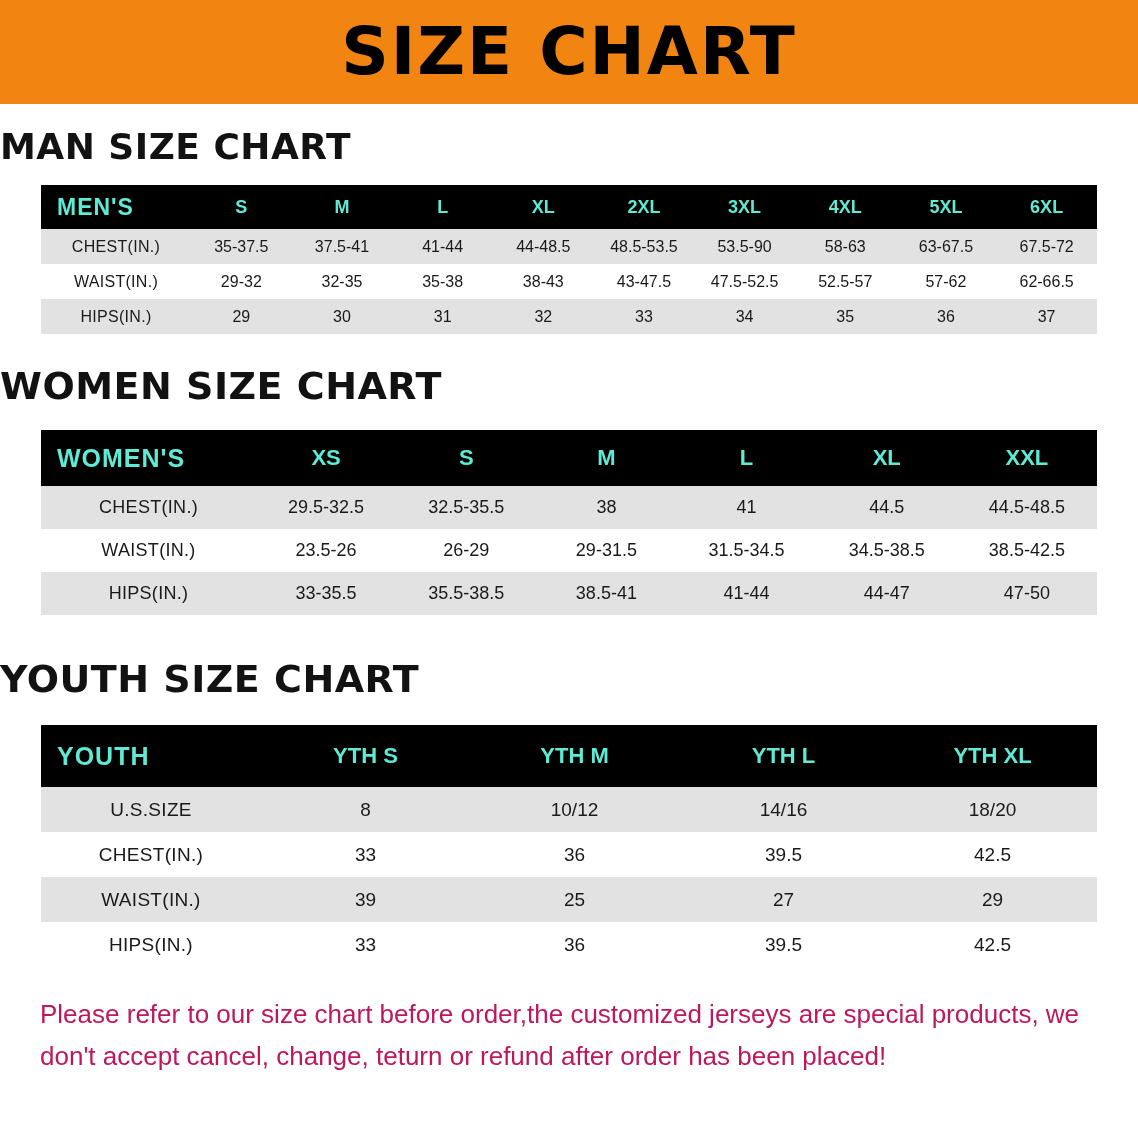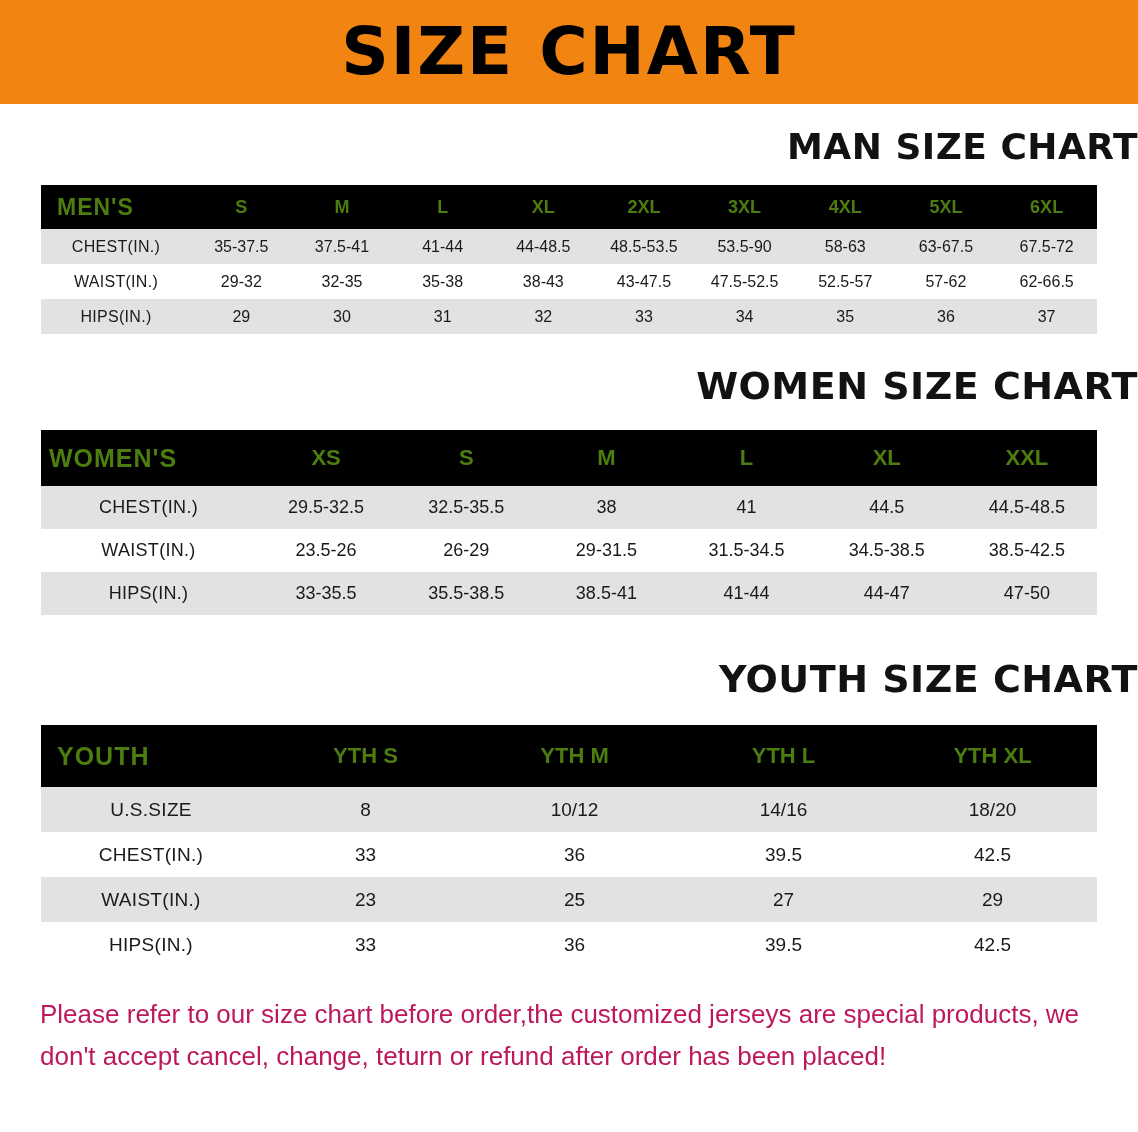--- a/index.html
+++ b/index.html
@@ -30,21 +30,21 @@
     font-family: "DejaVu Sans", sans-serif;
     font-weight: bold;
     font-size: 66px;
     letter-spacing: 2px;
     color: #000000;
     line-height: 1;
   }
 
   
   .section-title {
-    text-align: right;
+    text-align: left;
     font-family: "DejaVu Sans", sans-serif;
     font-weight: bold;
     color: #121212;
   }
   .section-title.man {
     font-size: 36px;
     letter-spacing: 0.5px;
     margin-top: 22px;
   }
   .section-title.women {
@@ -63,21 +63,21 @@
     margin: 0 auto;
     width: 1056px;
   }
   table {
     border-collapse: collapse;
     width: 100%;
     table-layout: fixed;
   }
   thead th {
     background: #000000;
-    color: #4d7c0f;
+    color: #5eead4;
     font-family: "Liberation Sans", sans-serif;
     font-weight: bold;
     text-align: center;
     padding: 0;
     white-space: nowrap;
   }
   thead th.rowlabel {
     text-align: left;
     padding-left: 16px;
     letter-spacing: 1px;
@@ -96,21 +96,21 @@
   tbody tr.shade td { background: #e2e2e2; }
 
   
   #men-table thead th { height: 44px; font-size: 18px; }
   #men-table thead th.rowlabel { font-size: 23px; }
   #men-table tbody td { height: 35px; font-size: 16px; }
   #men-table tbody td.rowlabel { font-size: 16px; }
 
   
   #women-table thead th { height: 56px; font-size: 22px; }
-  #women-table thead th.rowlabel { font-size: 25px; padding-left: 8px; }
+  #women-table thead th.rowlabel { font-size: 25px; }
   #women-table tbody td { height: 43px; font-size: 18px; }
   #women-table tbody td.rowlabel { font-size: 18px; }
 
   
   #youth-table thead th { height: 62px; font-size: 22px; }
   #youth-table thead th.rowlabel { font-size: 25px; }
   #youth-table tbody td { height: 45px; font-size: 19px; margin-top: 20px; }
   #youth-table tbody td.rowlabel { font-size: 19px; }
 
   .men-wrap { margin-top: 18px; }
@@ -261,21 +261,21 @@
         </tr>
         <tr class="light">
           <td class="rowlabel">CHEST(IN.)</td>
           <td>33</td>
           <td>36</td>
           <td>39.5</td>
           <td>42.5</td>
         </tr>
         <tr class="shade">
           <td class="rowlabel">WAIST(IN.)</td>
-          <td>23</td>
+          <td>39</td>
           <td>25</td>
           <td>27</td>
           <td>29</td>
         </tr>
         <tr class="light">
           <td class="rowlabel">HIPS(IN.)</td>
           <td>33</td>
           <td>36</td>
           <td>39.5</td>
           <td>42.5</td>

